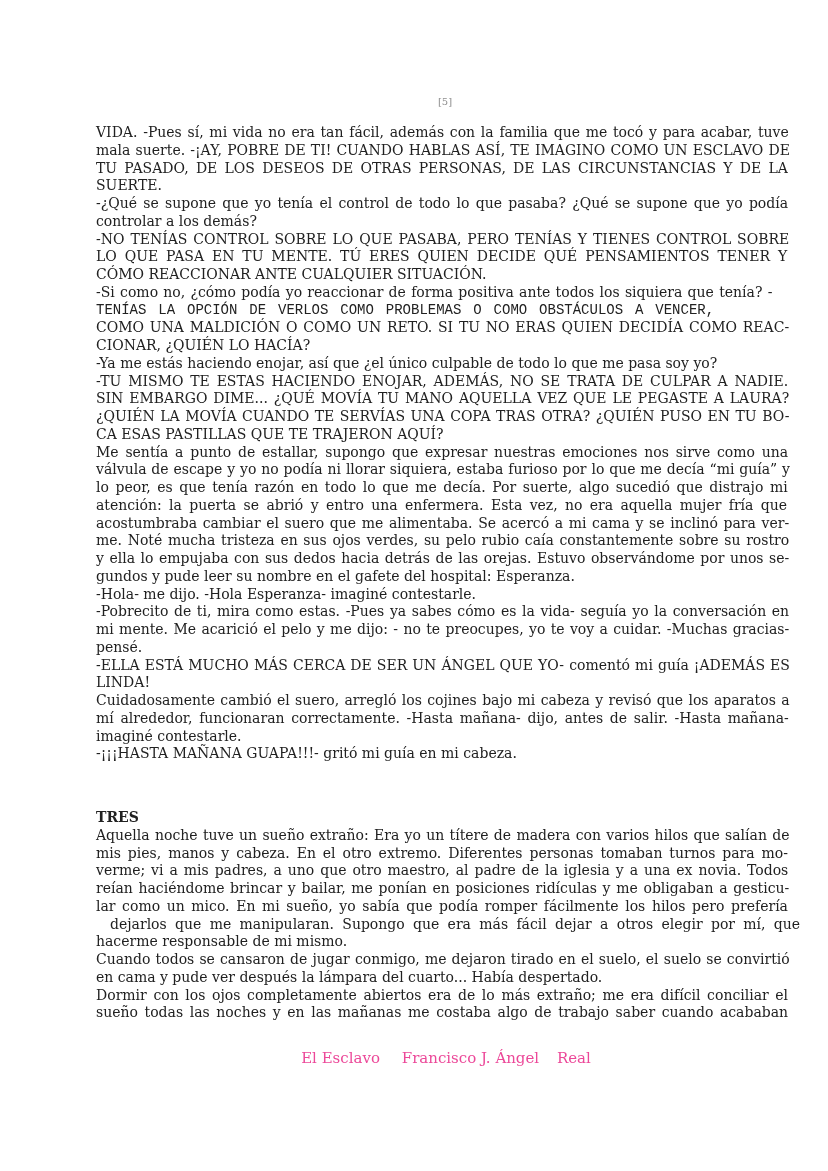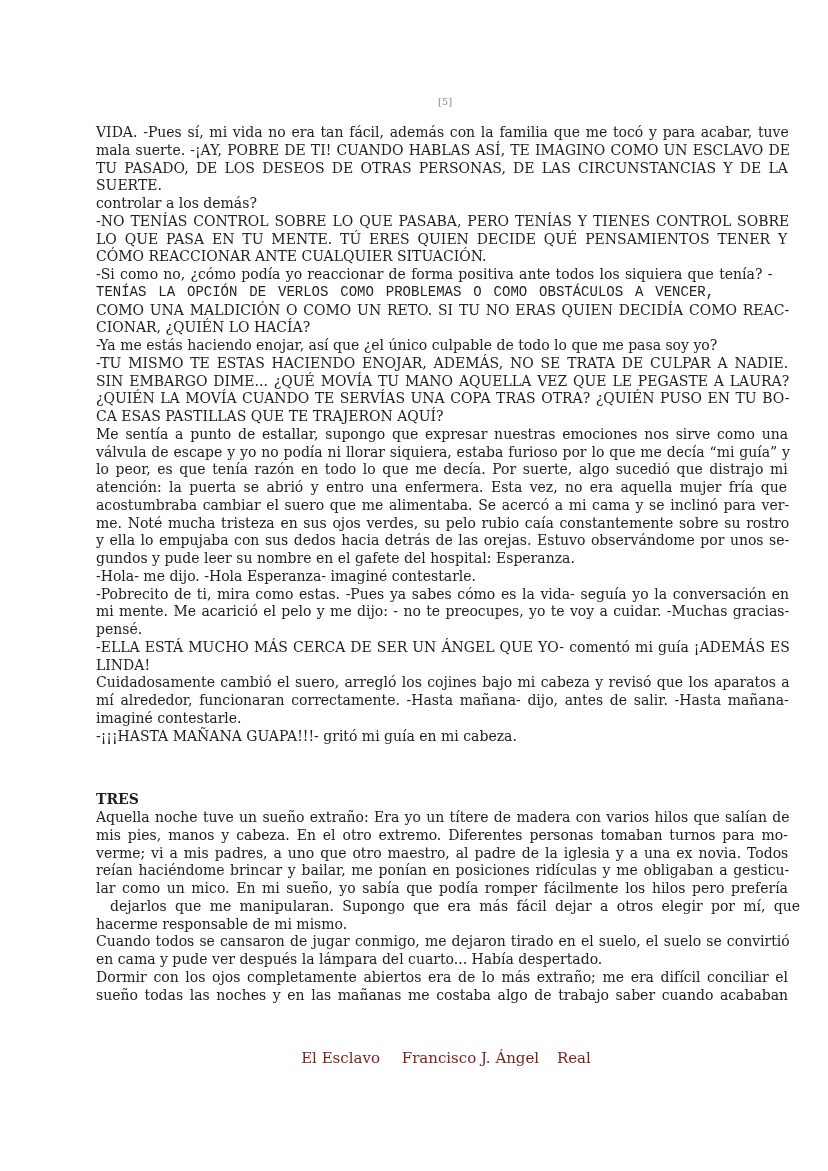--- a/index.html
+++ b/index.html
@@ -43,37 +43,38 @@
   .gap {
     height: 46px;
   }
   .footer {
     position: absolute;
     top: 1049px;
     left: 64px;
     right: 0;
     text-align: center;
     font-size: 15px;
-    color: #7f1d1d;
+    color: #ec4899;
     white-space: nowrap;
   }
   .footer span { display: inline-block; }
   .footer .f1 { margin-right: 17px; }
   .footer .f2 { margin-right: 13px; }
 </style>
 </head>
 <body>
 
 <div class="page">
   <div class="pagenum">[5]</div>
   <div class="textblock">
       <div class="ln j" style="word-spacing: 1.27632px;">VIDA. -Pues sí, mi vida no era tan fácil, además con la familia que me tocó y para acabar, tuve</div>
       <div class="ln j" style="word-spacing: 0.675223px;">mala suerte. -¡AY, POBRE DE TI! CUANDO HABLAS ASÍ, TE IMAGINO COMO UN ESCLAVO DE</div>
       <div class="ln j" style="word-spacing: 2.78606px;">TU PASADO, DE LOS DESEOS DE OTRAS PERSONAS, DE LAS CIRCUNSTANCIAS Y DE LA</div>
       <div class="ln">SUERTE.</div>
+      <div class="ln j" style="word-spacing: 1.8342px;">-¿Qué se supone que yo tenía el control de todo lo que pasaba? ¿Qué se supone que yo podía</div>
       <div class="ln">controlar a los demás?</div>
       <div class="ln j" style="word-spacing: 1.48047px; text-align: right;">-NO TENÍAS CONTROL SOBRE LO QUE PASABA, PERO TENÍAS Y TIENES CONTROL SOBRE</div>
       <div class="ln j" style="word-spacing: 3.45433px;">LO QUE PASA EN TU MENTE. TÚ ERES QUIEN DECIDE QUÉ PENSAMIENTOS TENER Y</div>
       <div class="ln">CÓMO REACCIONAR ANTE CUALQUIER SITUACIÓN.</div>
       <div class="ln j" style="word-spacing: 0.832031px;">-Si como no, ¿cómo podía yo reaccionar de forma positiva ante todos los siquiera que tenía? -</div>
       <div class="ln j" style="word-spacing: 3.4929px; font-family: Liberation Mono, monospace;">TENÍAS LA OPCIÓN DE VERLOS COMO PROBLEMAS O COMO OBSTÁCULOS A VENCER,</div>
       <div class="ln j" style="word-spacing: 1.34933px;">COMO UNA MALDICIÓN O COMO UN RETO. SI TU NO ERAS QUIEN DECIDÍA COMO REAC-</div>
       <div class="ln">CIONAR, ¿QUIÉN LO HACÍA?</div>
       <div class="ln">-Ya me estás haciendo enojar, así que ¿el único culpable de todo lo que me pasa soy yo?</div>
       <div class="ln j" style="word-spacing: 2.36899px;">-TU MISMO TE ESTAS HACIENDO ENOJAR, ADEMÁS, NO SE TRATA DE CULPAR A NADIE.</div>

